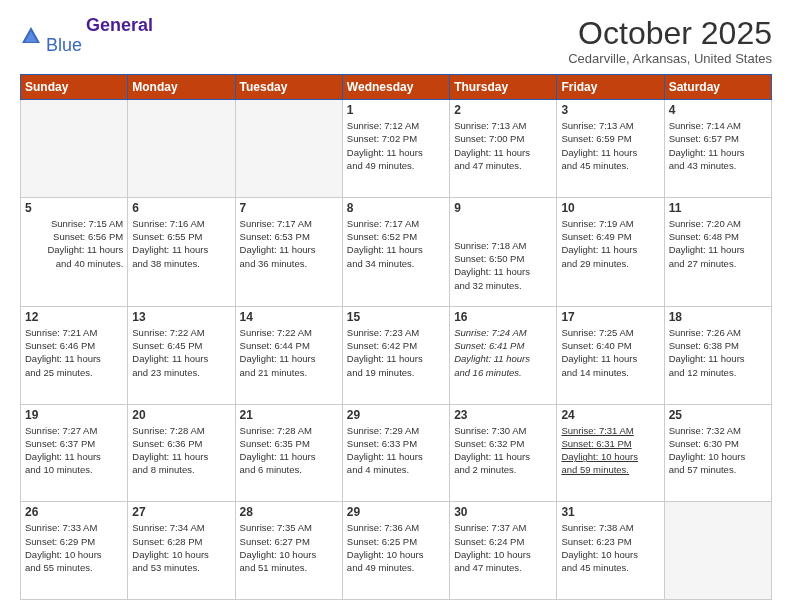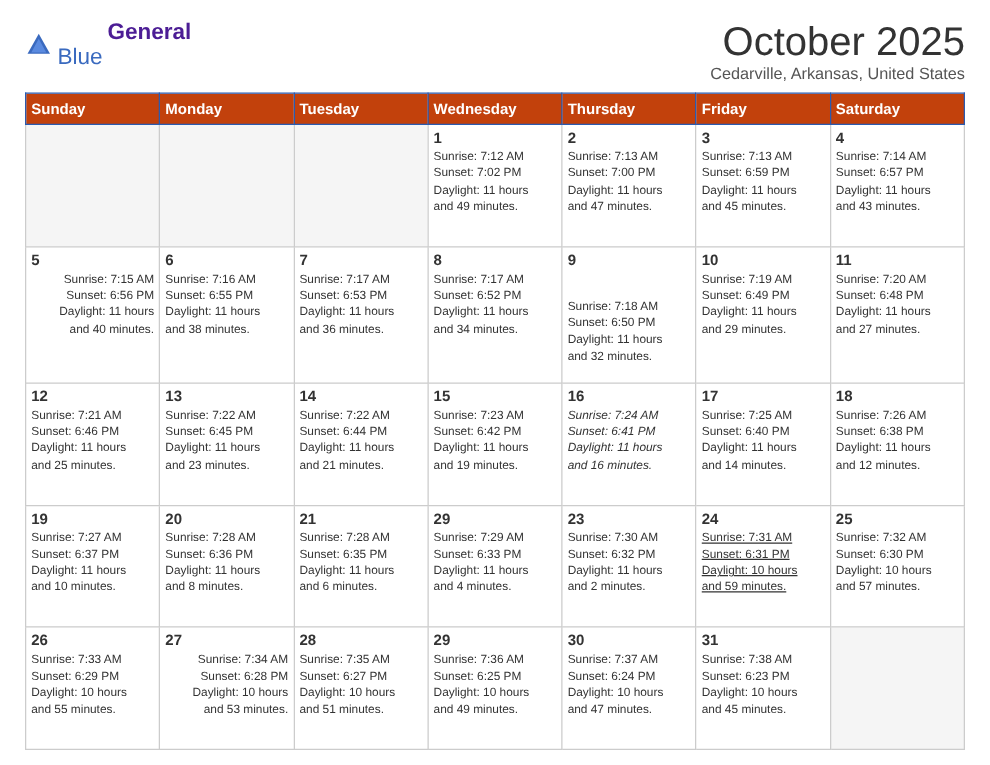--- a/index.html
+++ b/index.html
@@ -324,21 +324,21 @@
         <tr>
           <td>
             <div class="day-number">26</div>
             <div class="day-info" style="white-space: pre-line;">Sunrise: 7:33 AM
 Sunset: 6:29 PM
 Daylight: 10 hours
 and 55 minutes.</div>
           </td>
           <td>
             <div class="day-number">27</div>
-            <div class="day-info" style="white-space: pre-line; text-align: right;">Sunrise: 7:34 AM
+            <div class="day-info" style="white-space: pre-line;">Sunrise: 7:34 AM
 Sunset: 6:28 PM
 Daylight: 10 hours
 and 53 minutes.</div>
           </td>
           <td>
             <div class="day-number">28</div>
             <div class="day-info" style="white-space: pre-line;">Sunrise: 7:35 AM
 Sunset: 6:27 PM
 Daylight: 10 hours
 and 51 minutes.</div>

